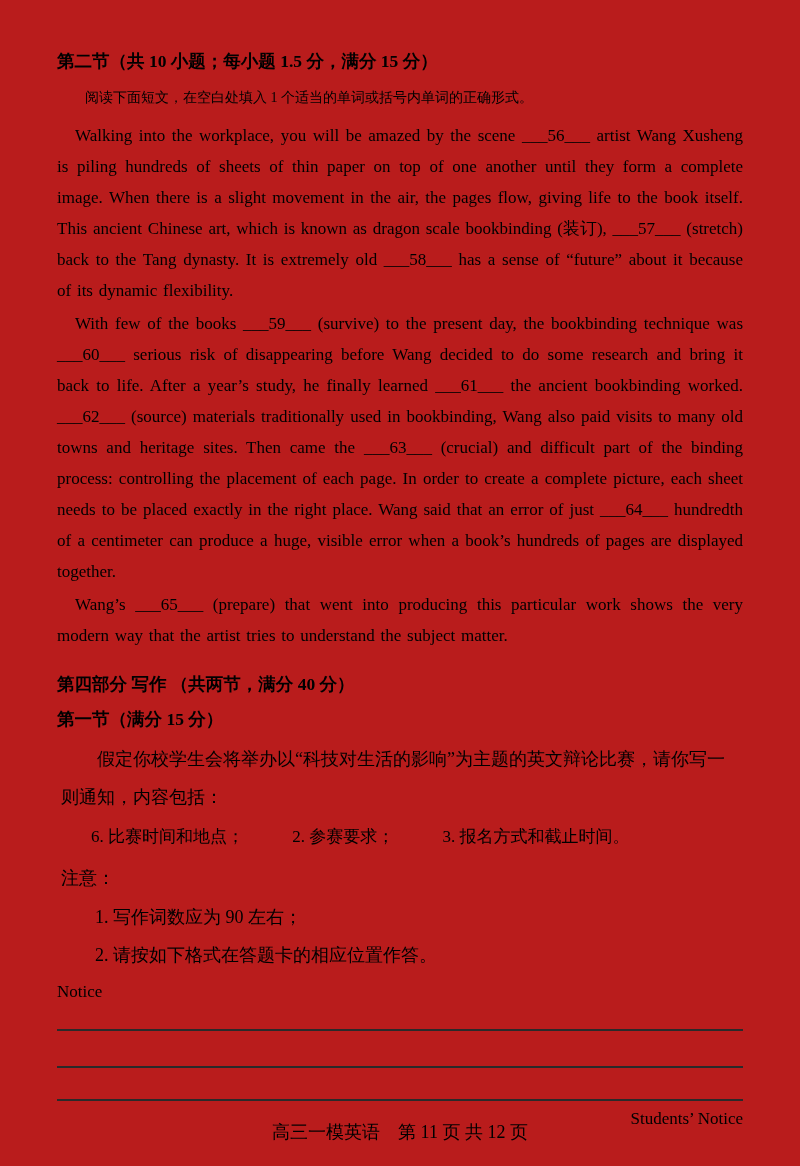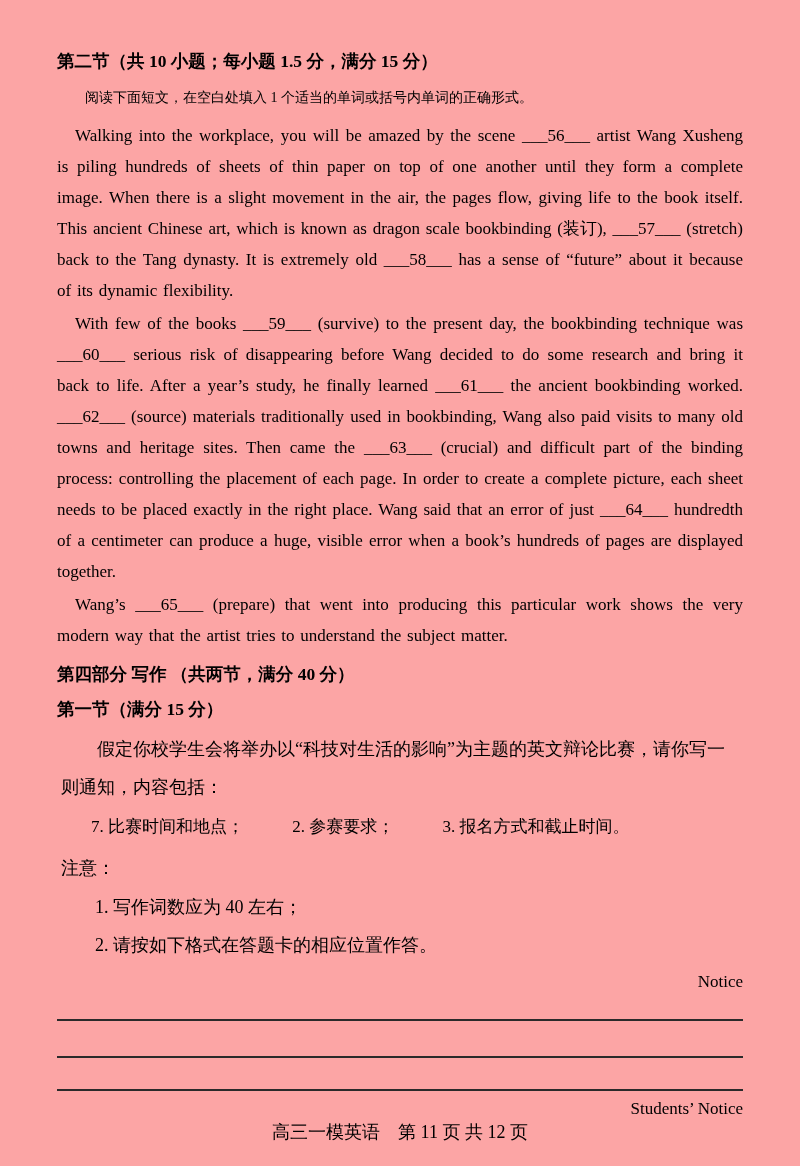--- a/index.html
+++ b/index.html
@@ -5,34 +5,34 @@
   html, body {
     margin: 0;
     padding: 0;
     background: #ffffff;
   }
   .page {
     position: relative;
     width: 800px;
     height: 1166px;
     margin: 0 auto;
-    background: #fca5a5;
+    background: #b91c1c;
     color: #000000;
     box-sizing: border-box;
     padding: 44px 57px 0 57px;
     font-family: "Liberation Serif", "DejaVu Serif", serif;
     overflow: hidden;
   }
   .hdr {
     margin: 0;
     font-size: 17.5px;
     font-weight: 700;
     line-height: 34px;
   }
-  .hdr.part4 { line-height: 35px; margin-top: 6px; }
+  .hdr.part4 { line-height: 35px; margin-top: 16px; }
   .hdr.sec1  { line-height: 35px; }
   .cn-instruction {
     margin: 0;
     font-size: 14px;
     line-height: 40px;
     text-indent: 2em;
   }
   .en-para {
     margin: 2px 0 0 0;
     font-size: 17px;
@@ -56,21 +56,21 @@
   }
   .points-row span { margin-right: 44px; }
   .points-row span:last-child { margin-right: 0; }
   .notes-label { line-height: 35px; }
   .note-item { line-height: 35px; padding-left: 34px; }
   .note-item.last { line-height: 33px; }
   .notice-title {
     margin-top: 0;
     font-size: 17px;
     line-height: 31px;
-    text-align: right;
+    text-align: left;
   }
   .answer-lines { margin: 0; }
   .answer-line {
     border-bottom: 2px solid #2a2a2a;
   }
   .answer-line.l1 { height: 22px; }
   .answer-line.l2 { height: 35px; }
   .answer-line.l3 { height: 31px; }
   .signature {
     margin-top: 6px;
@@ -101,27 +101,27 @@
   <p class="en-para">With few of the books ___59___ (survive) to the present day, the bookbinding technique was ___60___ serious risk of disappearing before Wang decided to do some research and bring it back to life. After a year’s study, he finally learned ___61___ the ancient bookbinding worked. ___62___ (source) materials traditionally used in bookbinding, Wang also paid visits to many old towns and heritage sites. Then came the ___63___ (crucial) and difficult part of the binding process: controlling the placement of each page. In order to create a complete picture, each sheet needs to be placed exactly in the right place. Wang said that an error of just ___64___ hundredth of a centimeter can produce a huge, visible error when a book’s hundreds of pages are displayed together.</p>
   <p class="en-para">Wang’s ___65___ (prepare) that went into producing this particular work shows the very modern way that the artist tries to understand the subject matter.</p>
 
   <h2 class="hdr part4">第四部分 写作 （共两节，满分 40 分）</h2>
   <h2 class="hdr sec1">第一节（满分 15 分）</h2>
 
   <p class="cn-line prompt1">假定你校学生会将举办以“科技对生活的影响”为主题的英文辩论比赛，请你写一</p>
   <p class="cn-line prompt2">则通知，内容包括：</p>
 
   <p class="points-row">
-    <span>7. 比赛时间和地点；</span>
+    <span>6. 比赛时间和地点；</span>
     <span>2. 参赛要求；</span>
     <span>3. 报名方式和截止时间。</span>
   </p>
 
   <p class="cn-line notes-label">注意：</p>
-  <p class="cn-line note-item">1. 写作词数应为 40 左右；</p>
+  <p class="cn-line note-item">1. 写作词数应为 90 左右；</p>
   <p class="cn-line note-item last">2. 请按如下格式在答题卡的相应位置作答。</p>
 
   <div class="notice-title">Notice</div>
 
   <div class="answer-lines">
     <div class="answer-line l1"></div>
     <div class="answer-line l2"></div>
     <div class="answer-line l3"></div>
   </div>
 

